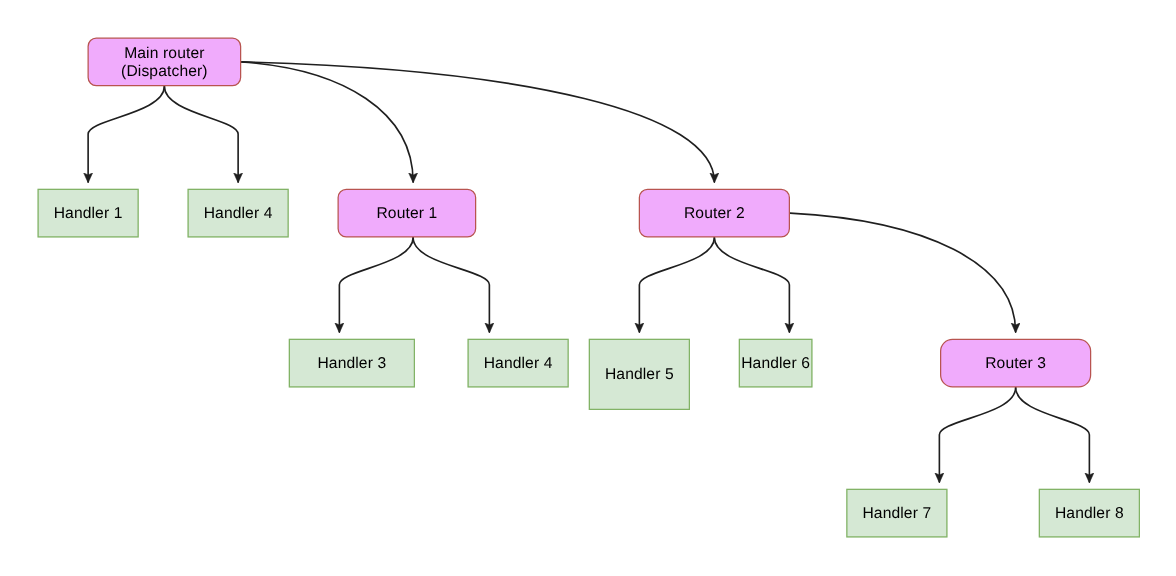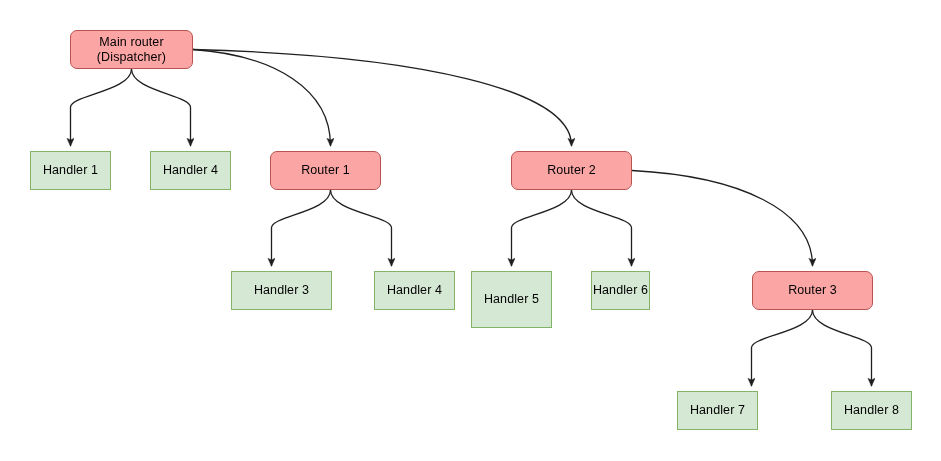--- a/index.html
+++ b/index.html
@@ -33,21 +33,21 @@
     align-items: center;
     justify-content: center;
     text-align: center;
     font-size: 12.5px;
     line-height: 15px;
     color: #000000;
     letter-spacing: 0.1px;
     z-index: 2;
   }
   .node-router {
-    background: #fca5a5;
+    background: #f0abfc;
     border: 1px solid #b85450;
     border-radius: 7px;
   }
   .node-handler {
     background: #d5e8d4;
     border: 1px solid #82b366;
     border-radius: 0px;
     text-align: right;
   }
   .node-label {
@@ -101,21 +101,21 @@
       </div>
       <div class="node node-handler" style="left: 351px; top: 271px; width: 81px; height: 39px; margin-left: 23px;">
         <span class="node-label">Handler 4</span>
       </div>
       <div class="node node-handler" style="left: 471px; top: 271px; width: 81px; height: 57px;">
         <span class="node-label">Handler 5</span>
       </div>
       <div class="node node-handler" style="left: 591px; top: 271px; width: 59px; height: 39px;">
         <span class="node-label">Handler 6</span>
       </div>
-      <div class="node node-router" style="left: 752px; top: 271px; width: 121px; height: 39px;">
+      <div class="node node-router" style="left: 752px; top: 271px; width: 121px; height: 39px; border-radius: 10px;">
         <span class="node-label">Router 3</span>
       </div>
       <div class="node node-handler" style="left: 677px; top: 391px; width: 81px; height: 39px;">
         <span class="node-label">Handler 7</span>
       </div>
       <div class="node node-handler" style="left: 831px; top: 391px; width: 81px; height: 39px;">
         <span class="node-label">Handler 8</span>
       </div>
     </div>
 </div>

